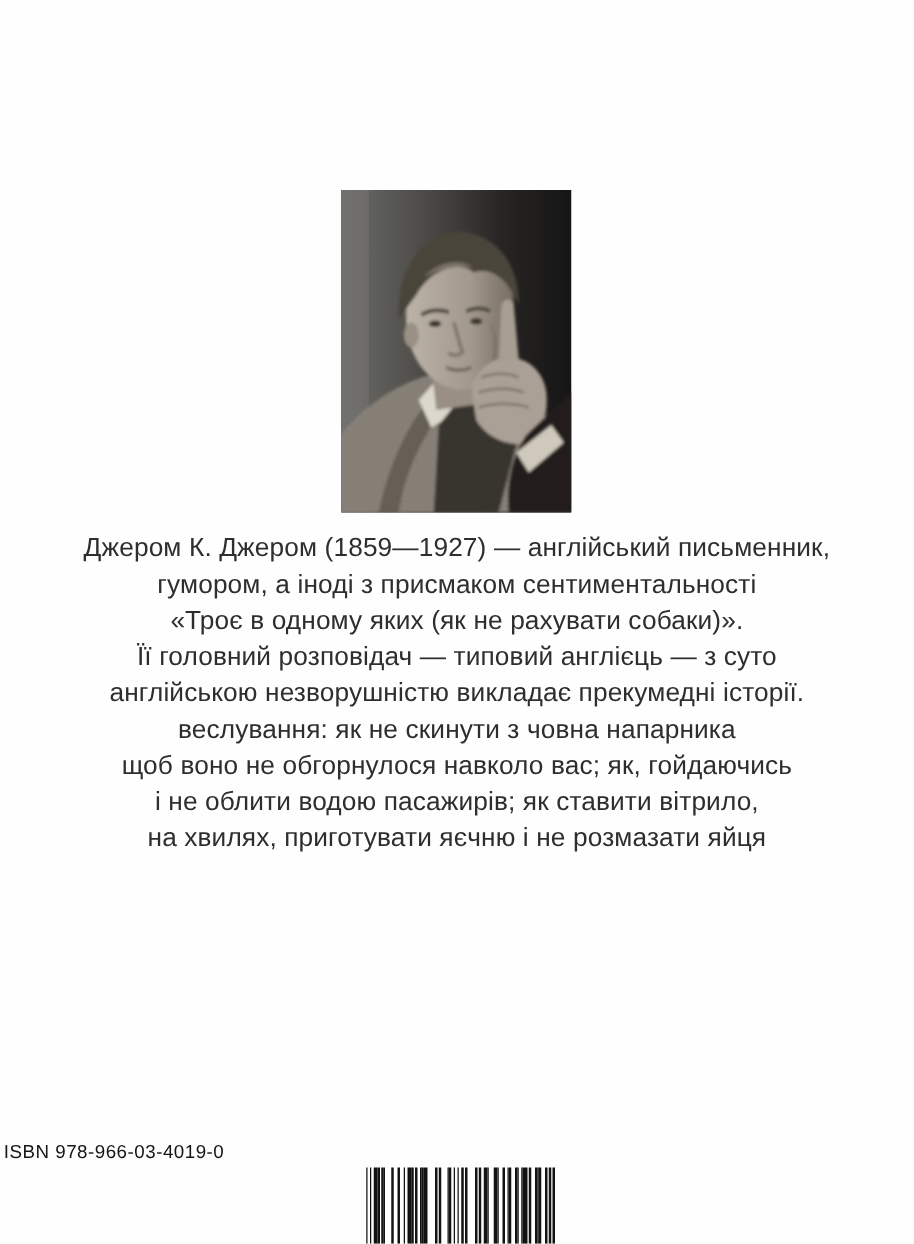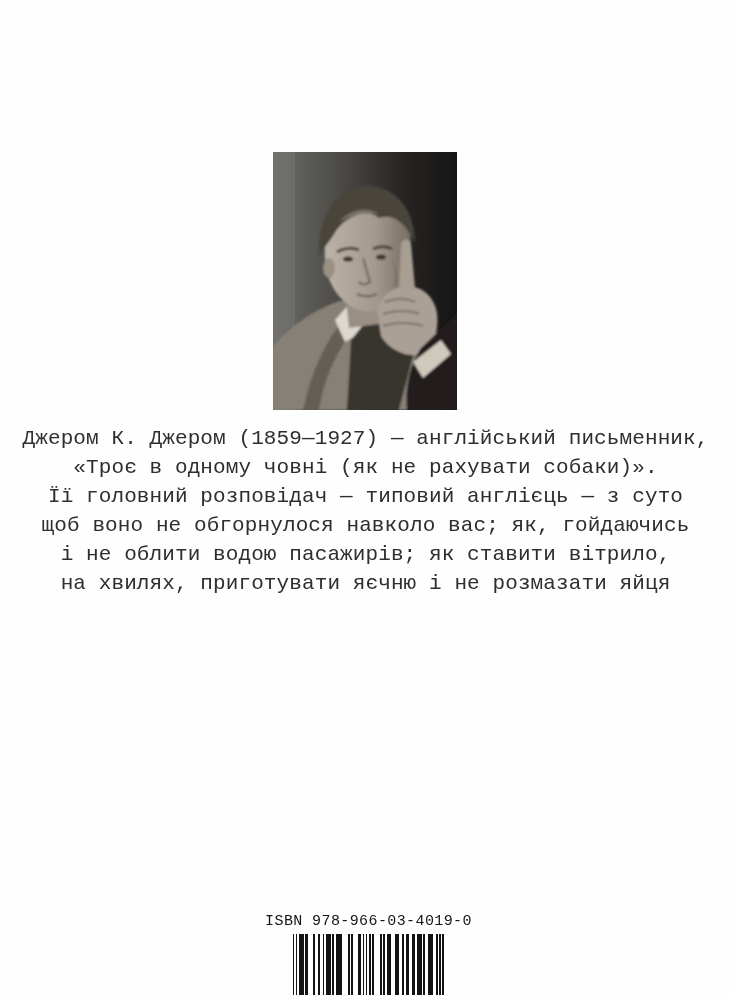--- a/index.html
+++ b/index.html
@@ -3,21 +3,21 @@
 <meta charset="utf-8">
 <style>
   * { margin:0; padding:0; box-sizing:border-box; }
   html, body { background:#ffffff; }
   .page {
     position:relative;
     width:731px; height:995px;
     margin:0 auto;
     background:#fefefe;
     overflow:hidden;
-    font-family:Liberation Mono, monospace;
+    font-family:Liberation Sans, sans-serif;
   }
   .portrait {
     position:absolute;
     left:273px; top:152px;
     width:184px; height:258px;
     background:#3a3a3a;
   }
   .portrait svg { display:block; width:100%; height:100%; }
   .about {
     position:absolute;
@@ -27,21 +27,21 @@
     font-size:21px;
     line-height:29px;
     color:#2e2e2e;
     letter-spacing:0.1px;
   }
   .about .line { white-space:nowrap; }
   .isbn-block {
     position:absolute;
     left:0; top:911px;
     width:731px;
-    text-align:center;
+    text-align:left;
   }
   .isbn-text {
     display:block;
     font-size:15px;
     line-height:22px;
     color:#161616;
     letter-spacing:0.4px;
     transform:translateX(3px);
   }
   .barcode {
@@ -128,22 +128,25 @@
 
         <path d="M186,160 L148,196 C136,214 132,236 134,258 L186,258 Z" fill="#211f1c"></path>
 
         <path d="M140,210 L168,188 L178,202 L150,226 Z" fill="#cfc9bc"></path>
       </g>
     </svg>
   </div>
 
   <div class="about">
     <div class="line">Джером К. Джером (1859—1927) — англійський письменник,</div>
-    <div class="line">«Троє в одному човні (як не рахувати собаки)».</div>
+    <div class="line">гумором, а іноді з присмаком сентиментальності</div>
+    <div class="line">«Троє в одному яких (як не рахувати собаки)».</div>
     <div class="line">Її головний розповідач — типовий англієць — з суто</div>
+    <div class="line">англійською незворушністю викладає прекумедні історії.</div>
+    <div class="line">веслування: як не скинути з човна напарника</div>
     <div class="line">щоб воно не обгорнулося навколо вас; як, гойдаючись</div>
     <div class="line">і не облити водою пасажирів; як ставити вітрило,</div>
     <div class="line">на хвилях, приготувати яєчню і не розмазати яйця</div>
   </div>
 
   <div class="isbn-block">
     <span class="isbn-text">ISBN 978-966-03-4019-0</span>
     <div class="barcode">
         <div class="m b"></div>
         <div class="m"></div>

